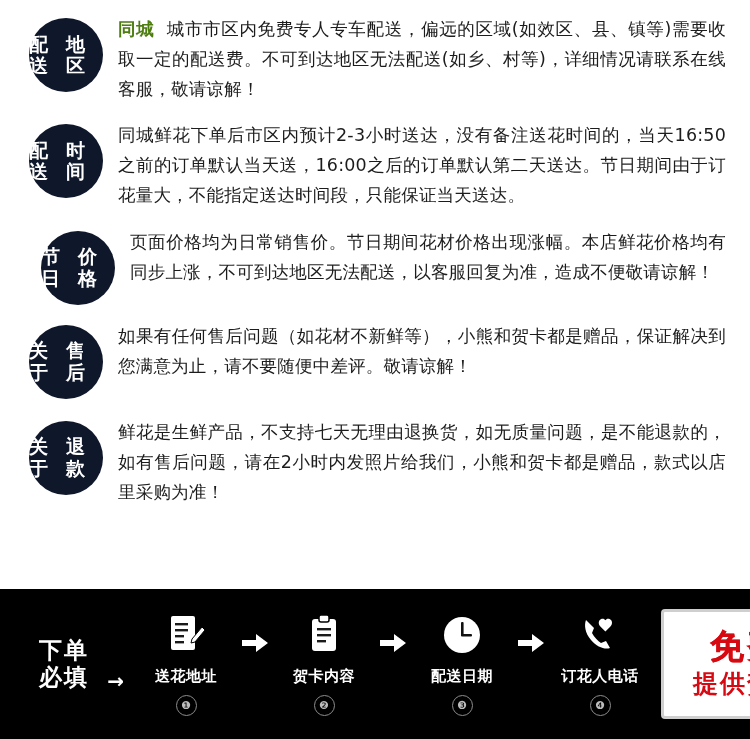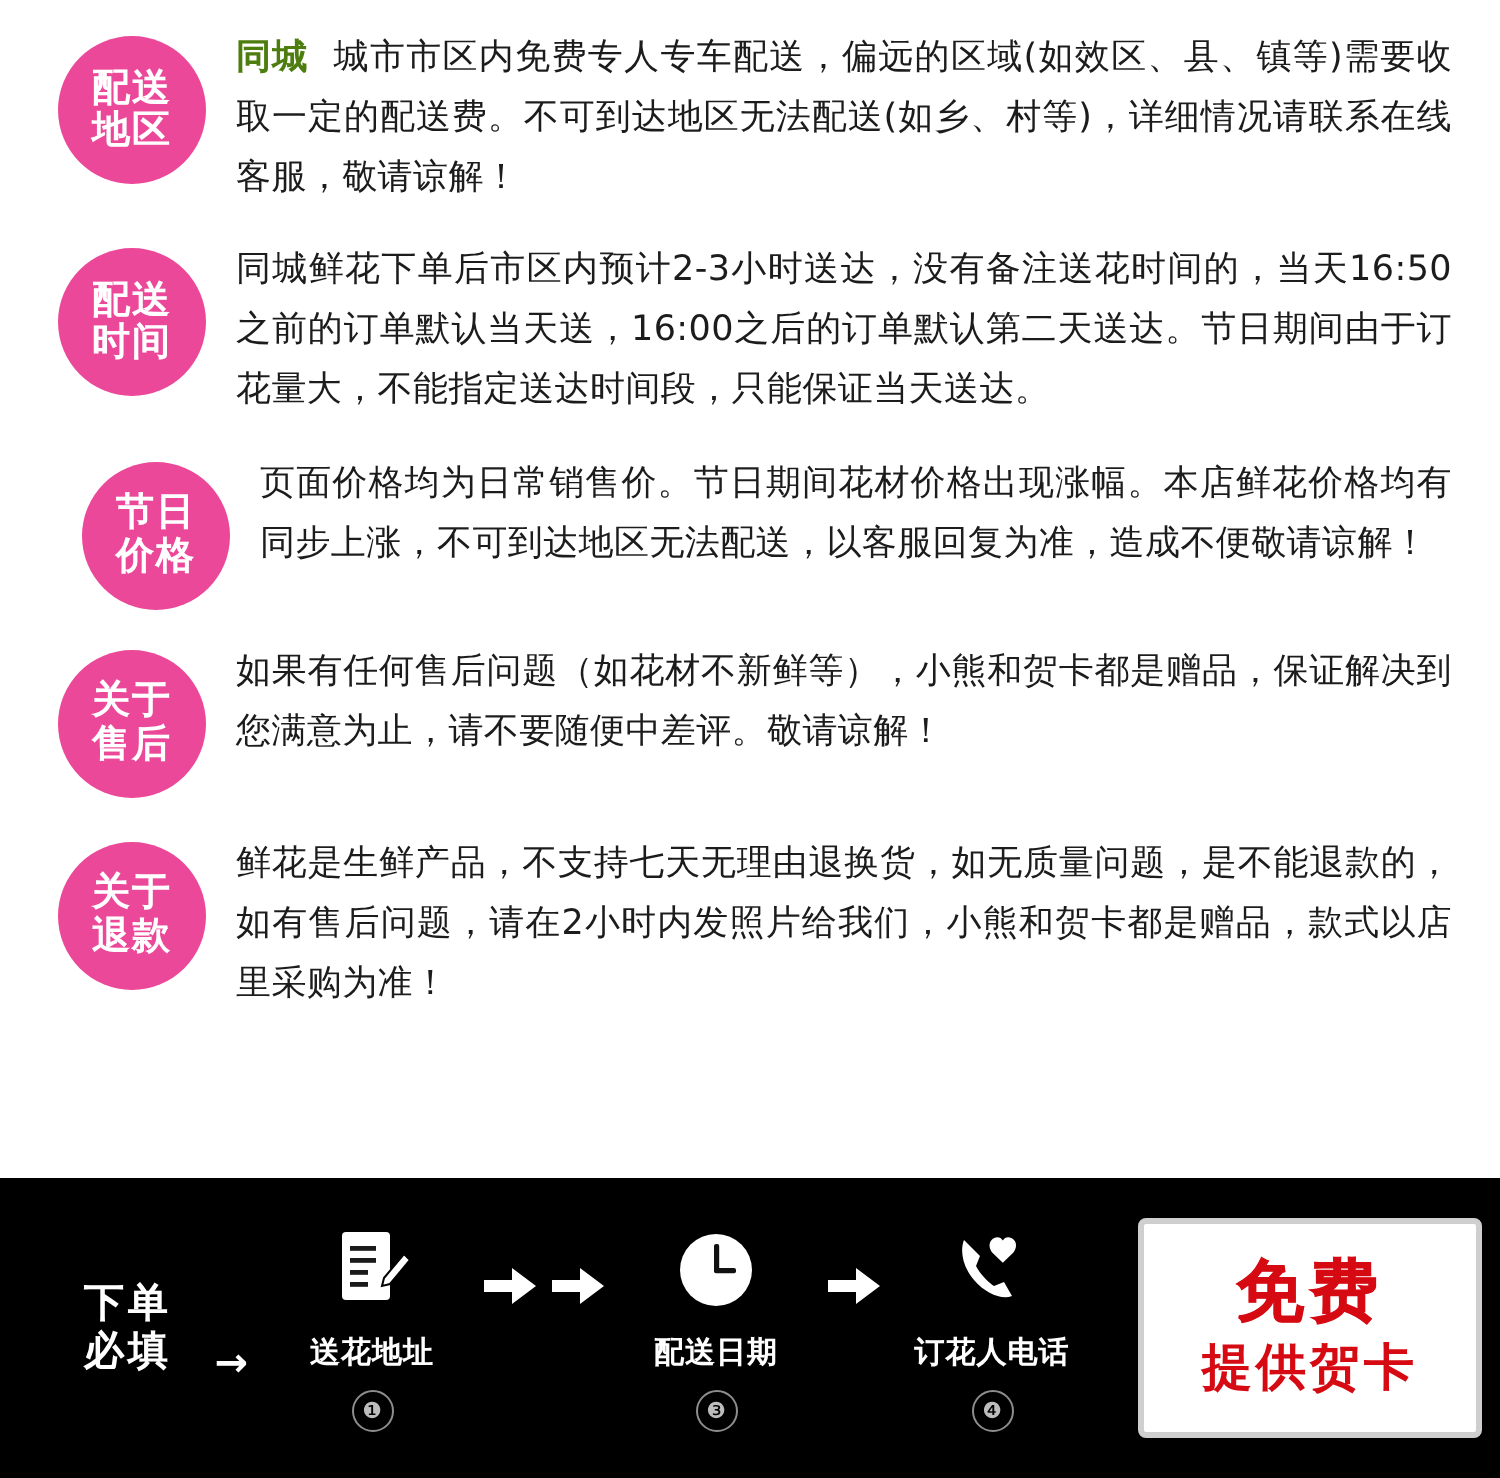--- a/index.html
+++ b/index.html
@@ -33,24 +33,23 @@
     width: 104px;
     flex: 0 0 104px;
     display: flex;
     justify-content: center;
     padding-top: 4px;
   }
   .badge {
     width: 74px;
     height: 74px;
     border-radius: 50%;
-    background: #ec4899;
+    background: #0f172a;
     color: #ffffff;
     display: flex;
-    flex-direction: column;
     align-items: center;
     justify-content: center;
     line-height: 1.12;
     font-size: 19px;
     font-weight: bold;
     letter-spacing: 1px;
   }
   .badge span { display: block; }
   .text-col {
     flex: 1 1 auto;
@@ -88,21 +87,21 @@
   .footer-left {
     width: 128px;
     flex: 0 0 128px;
     display: flex;
     align-items: center;
     justify-content: center;
     position: relative;
     height: 100%;
   }
   .order-label {
-    font-size: 20px;
+    font-size: 23px;
     font-weight: bold;
     line-height: 1.18;
     letter-spacing: 2px;
     text-align: center;
   }
   .order-arrow {
     position: absolute;
     right: 4px;
     bottom: 46px;
     font-size: 20px;
@@ -287,20 +286,33 @@
         <div class="step-label">送花地址</div>
         <div class="step-num">❶</div>
       </div>
 
       <div class="arrow-sep">
         <svg width="26" height="18" viewBox="0 0 26 18">
           <path d="M0 6 H14 V0 L26 9 L14 18 V12 H0 Z" fill="#ffffff"></path>
         </svg>
       </div>
 
+      <div class="step">
+        <div class="step-icon">
+          <svg width="40" height="44" viewBox="0 0 40 44">
+            <rect x="8" y="6" width="24" height="32" rx="3" fill="#ffffff"></rect>
+            <rect x="15" y="2" width="10" height="7" rx="2" fill="#ffffff" stroke="#000" stroke-width="1.5"></rect>
+            <rect x="13" y="15" width="14" height="2.4" fill="#1a1a1a"></rect>
+            <rect x="13" y="21" width="14" height="2.4" fill="#1a1a1a"></rect>
+            <rect x="13" y="27" width="9" height="2.4" fill="#1a1a1a"></rect>
+          </svg>
+        </div>
+        <div class="step-label">贺卡内容</div>
+        <div class="step-num">❷</div>
+      </div>
 
       <div class="arrow-sep">
         <svg width="26" height="18" viewBox="0 0 26 18">
           <path d="M0 6 H14 V0 L26 9 L14 18 V12 H0 Z" fill="#ffffff"></path>
         </svg>
       </div>
 
       <div class="step">
         <div class="step-icon">
           <svg width="44" height="44" viewBox="0 0 44 44">

